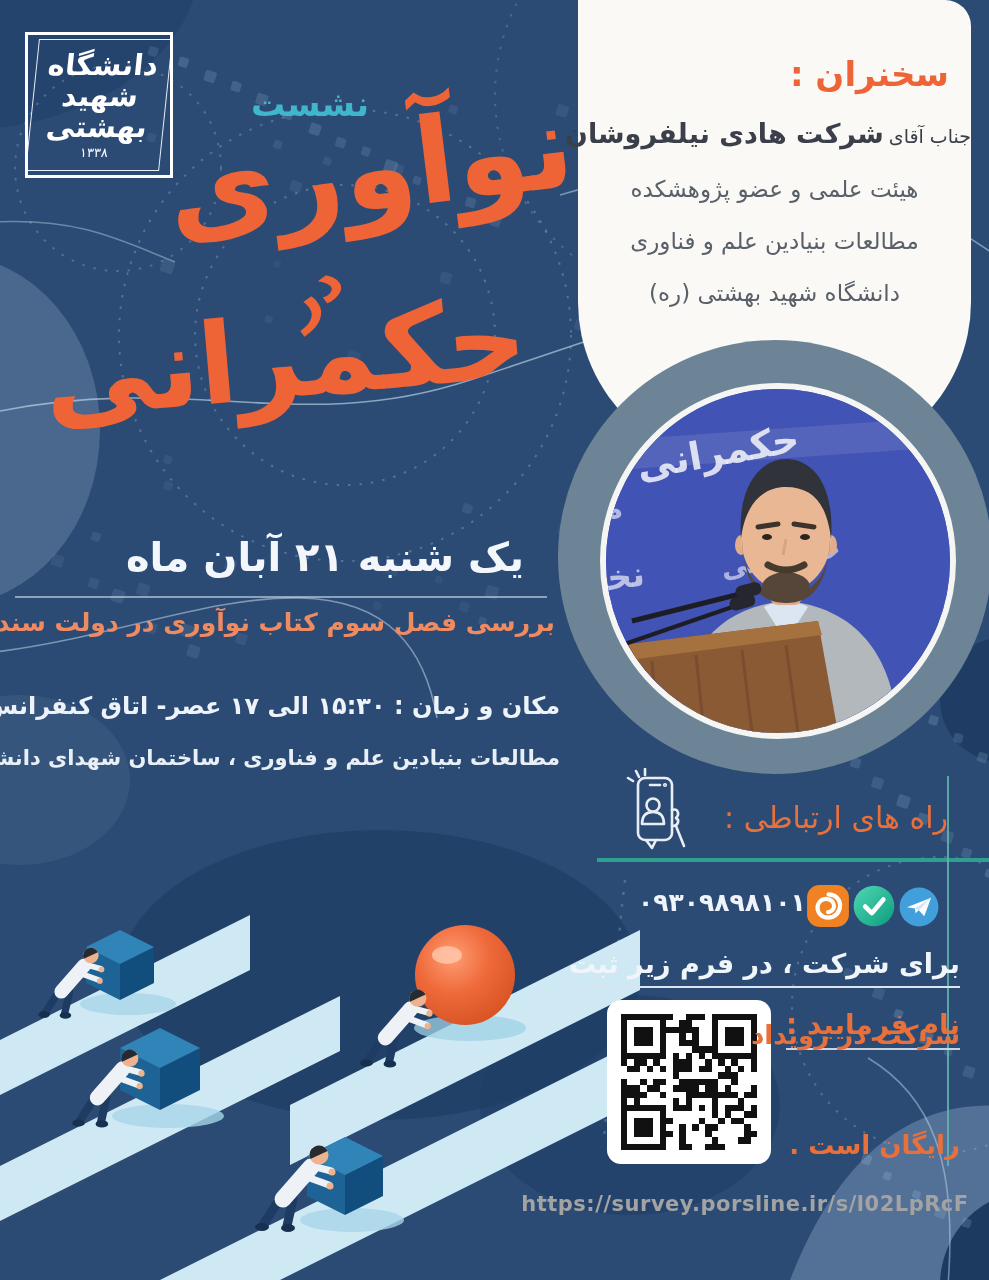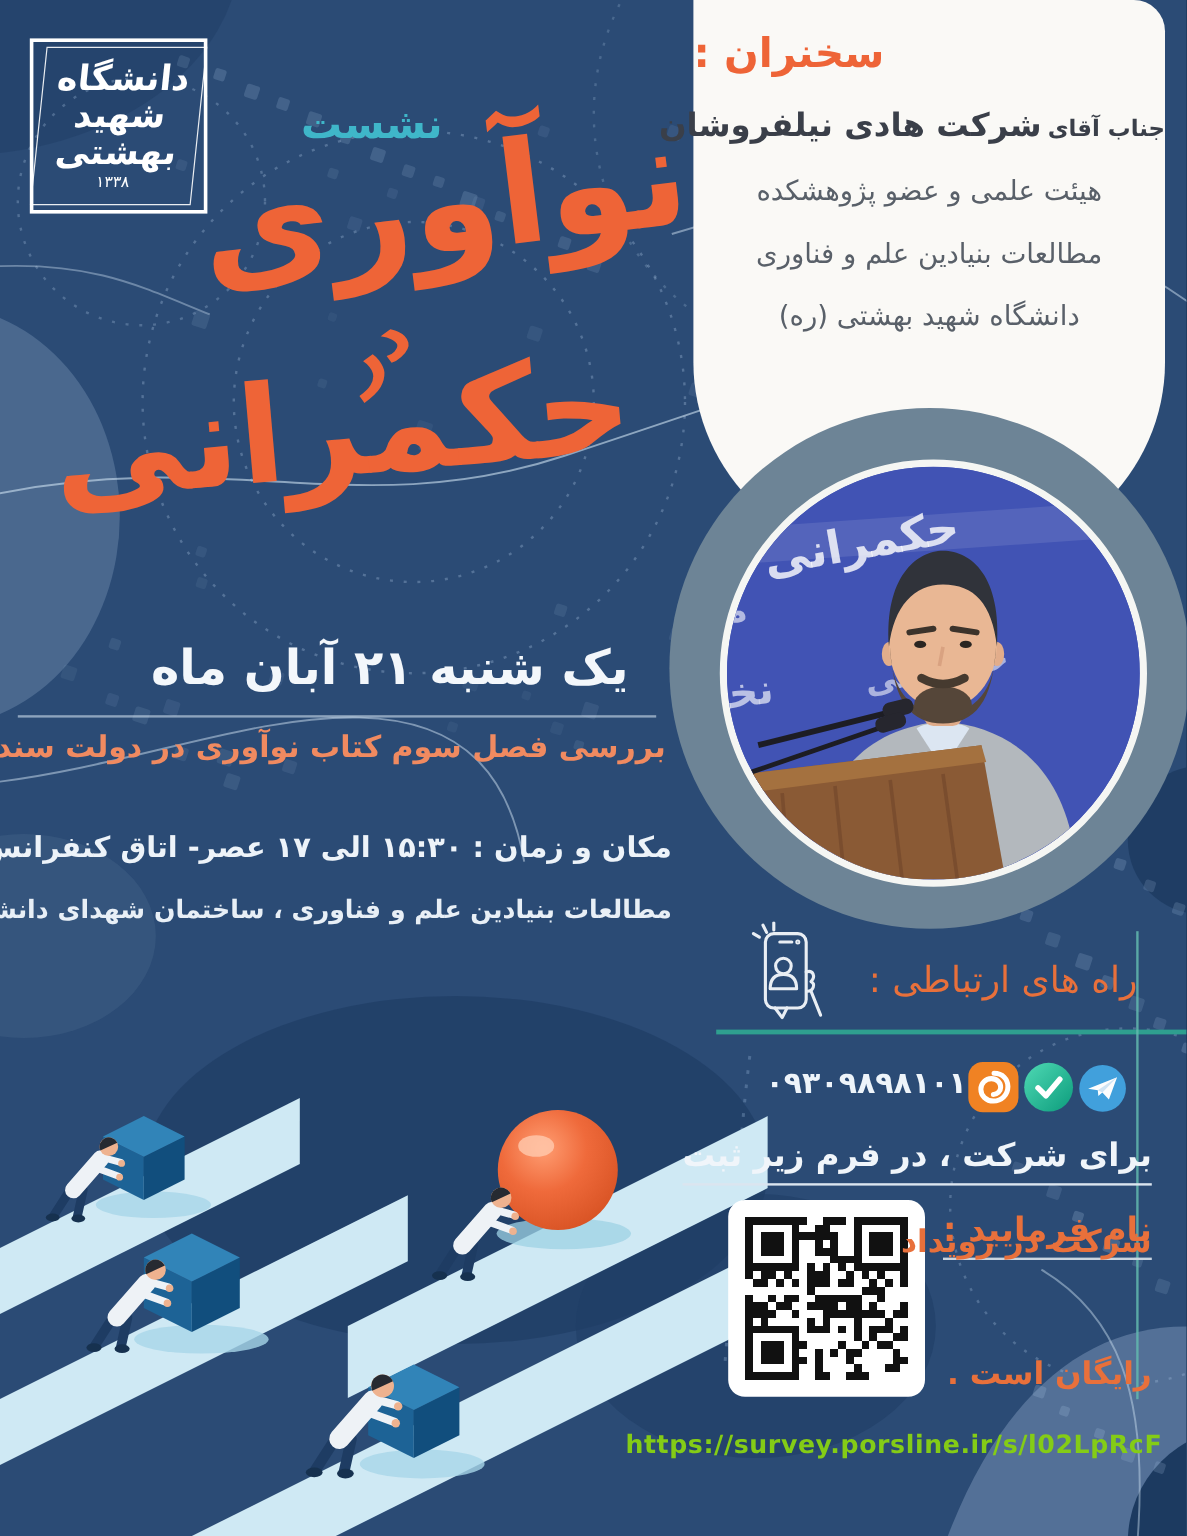--- a/index.html
+++ b/index.html
@@ -37,24 +37,24 @@
   .hr1{left:15px;top:596px;width:532px;height:2px;background:rgba(223,236,248,.55);z-index:5;}
   .topic{left:5px;top:608px;width:550px;text-align:center;font-size:25px;font-weight:bold;
         color:#f08a60;z-index:5;white-space:nowrap;}
   .venue1{left:0;top:692px;width:560px;text-align:center;font-size:24px;font-weight:bold;
         color:#edf3f9;z-index:5;white-space:nowrap;}
   .venue2{left:0;top:746px;width:560px;text-align:center;font-size:21px;font-weight:600;
         color:#e8eff6;z-index:5;white-space:nowrap;}
   
   .panel{left:578px;top:0;width:393px;height:472px;background:var(--panel,#faf9f6);
          border-radius:0 26px 46% 46% / 0 26px 170px 170px;z-index:2;box-sizing:border-box;}
-  .spk-head{margin:25px 22px 0 0;text-align:left;font-size:34px;font-weight:bold;
+  .spk-head{margin:54px 22px 0 0;text-align:right;font-size:34px;font-weight:bold;
          color:var(--accent,#ee6437);}
   .spk-name{margin-top:24px;text-align:center;color:#3a3f49;white-space:nowrap;}
-  .spk-name .pfx{font-size:19px;font-weight:bold;}
+  .spk-name .pfx{font-size:19px;font-weight:normal;}
   .spk-name .nm{font-size:27px;font-weight:bold;}
   .aff{margin-top:14px;text-align:center;}
   .aff div{font-size:23px;color:#596069;line-height:52px;white-space:nowrap;}
   .slate{left:558px;top:340px;width:434px;height:434px;border-radius:50%;
          background:var(--slate,#6d8496);z-index:3;}
   .photo{left:600px;top:383px;width:344px;height:344px;border-radius:50%;
          border:6px solid #f5f6f3;overflow:hidden;z-index:4;background:#4153b4;}
   
   .phone-icon{left:626px;top:768px;z-index:5;}
   .contact-h{left:690px;top:800px;width:258px;text-align:right;font-size:30px;font-weight:normal;
@@ -74,21 +74,21 @@
   .reg2{left:700px;top:1008px;width:260px;text-align:right;z-index:5;}
   .reg2 span{display:inline-block;font-size:28px;font-weight:bold;color:var(--heading-orange,#e8703b);
          padding-bottom:7px;border-bottom:2px solid #c9d4df;}
   .qr-card{left:607px;top:1000px;width:164px;height:164px;background:#fff;border-radius:14px;
          z-index:5;display:flex;align-items:center;justify-content:center;}
   .note1{left:700px;top:1020px;width:260px;text-align:right;font-size:26px;font-weight:bold;
          color:var(--heading-orange,#e8703b);z-index:5;}
   .note2{left:700px;top:1130px;width:260px;text-align:right;font-size:26px;font-weight:bold;
          color:var(--heading-orange,#e8703b);z-index:5;}
   .url{left:510px;top:1192px;width:470px;text-align:center;font-size:21px;font-weight:bold;
-         letter-spacing:.5px;color:#84cc16;z-index:5;direction:ltr;white-space:nowrap;}
+         letter-spacing:.5px;color:#a3a3a3;z-index:5;direction:ltr;white-space:nowrap;}
 </style>
 </head>
 <body>
 
 <div class="poster">
 
   <svg class="abs bg-svg" width="989" height="1280" viewBox="0 0 989 1280">
     <ellipse cx="-40" cy="-40" rx="240" ry="170" fill="#203e66" opacity="0.5"></ellipse>
     <ellipse cx="-50" cy="430" rx="150" ry="175" fill="#93acc9" opacity="0.3"></ellipse>
     <ellipse cx="20" cy="780" rx="110" ry="85" fill="#93acc9" opacity="0.1"></ellipse>

